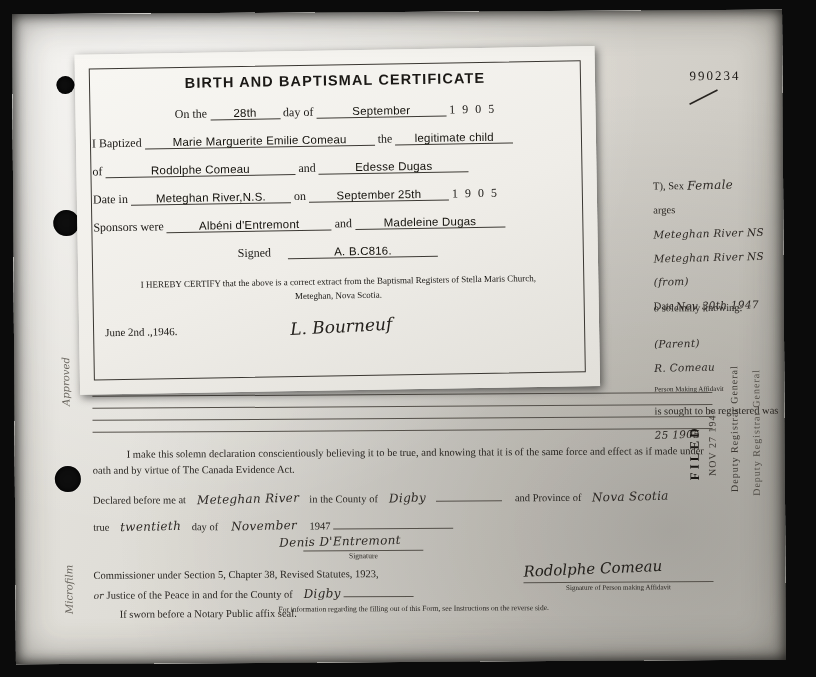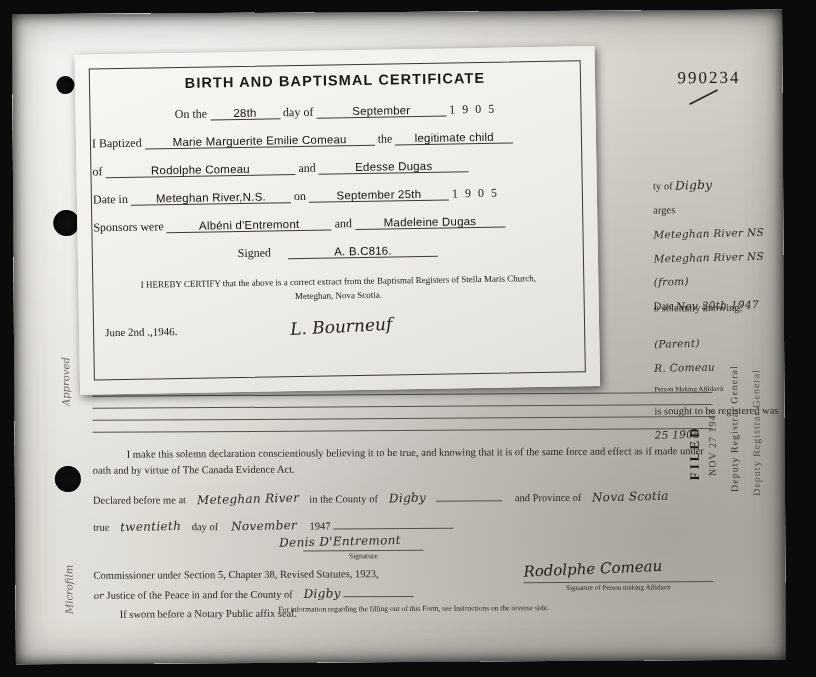--- a/index.html
+++ b/index.html
@@ -91,21 +91,21 @@
     font-family:"Liberation Serif",serif;
   }
   .sigline{font-size:11px;margin-top:14px;}
   .script{
     font-family:"DejaVu Serif",serif;font-style:italic;font-size:17px;color:#26231f;
     transform:rotate(-2deg);display:inline-block;
   }
 
   .docnum{
     position:absolute;right:42px;top:58px;font-family:"Liberation Serif",serif;
-    font-size:17px;letter-spacing:2px;color:#201d1a;
+    font-size:13px;letter-spacing:2px;color:#201d1a;
   }
   .tick{position:absolute;right:55px;top:78px;width:40px;height:20px;}
 </style>
 </head>
 <body>
 
 <div id="page">
 
   <div id="sheet">
 
@@ -113,22 +113,22 @@
     <div class="hole h2"></div>
     <div class="hole h3"></div>
 
     <div class="docnum">990234</div>
     <svg class="tick" viewBox="0 0 40 20">
       <path d="M2 16 L30 2" stroke="#2a2723" stroke-width="1.6" fill="none"></path>
     </svg>
 
     <div class="rightcol">
       <div class="row">
-        <span>ty of</span>
-        <span class="hand">Digby</span>
+        <span>T), Sex</span>
+        <span class="hand">Female</span>
       </div>
       <div class="row">
         <span>arges</span>
       </div>
       <div class="row">
         <span class="hand sm">Meteghan River NS</span>
       </div>
       <div class="row">
         <span class="hand sm">Meteghan River NS</span>
       </div>

